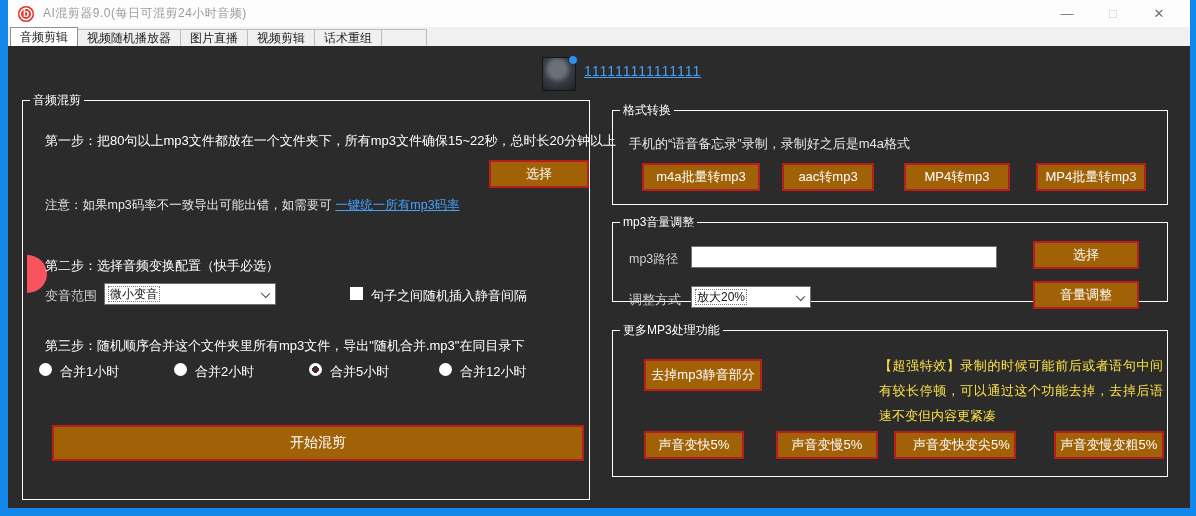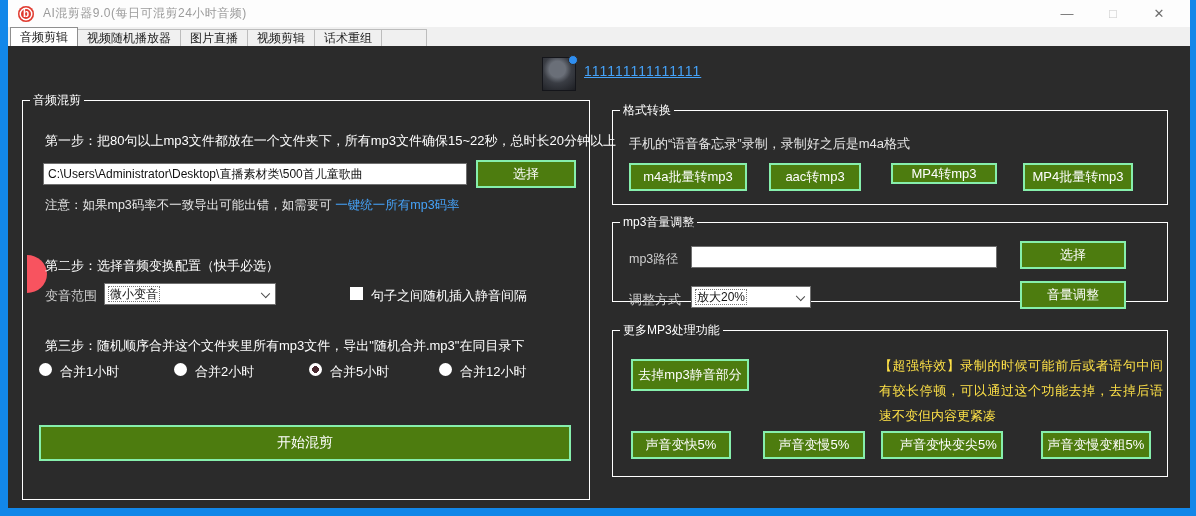--- a/index.html
+++ b/index.html
@@ -86,25 +86,25 @@
     position:absolute; background:#ffffff; border:1px solid #707070;
     font-size:12px; color:#111; padding:0 4px; line-height:20px; cursor:default;
   }
   .combo .val { outline:1px dotted #777; padding:0 1px; }
   .combo .chev {
     position:absolute; right:6px; top:6px; width:7px; height:7px;
     border-right:1.6px solid #4a4a4a; border-bottom:1.6px solid #4a4a4a;
     transform:rotate(45deg) scale(1,0.9);
   }
   .btn-red {
-    position:absolute; background:#4d7c0f; border:2px solid #86efac;
+    position:absolute; background:#a16207; border:2px solid #b91c1c;
     color:#ffffff; font-size:13px; display:flex; align-items:center; justify-content:center;
-    cursor:pointer; white-space:nowrap;
-  }
-  .link { color:#45a2f8; cursor:pointer; }
+    cursor:pointer; white-space:nowrap;margin-left:13px;
+  }
+  .link { color:#45a2f8; text-decoration:underline; cursor:pointer; }
 
   .checkbox {
     position:absolute; width:13px; height:13px; background:#ffffff; border:1px solid #fff;
   }
   .radio { position:absolute; width:13px; height:13px; border-radius:50%; background:#ffffff; }
   .radio.selected {
     background:radial-gradient(circle, #4a2930 0 3.2px, #ffffff 3.6px);
   }
   .half-circle {
     position:absolute; left:4px; top:154px; width:20px; height:38px;
@@ -146,21 +146,20 @@
     </div>
     <div class="account-link">111111111111111</div>
 
     <div class="groupbox gb-left">
       <div class="group-title">音频混剪</div>
 
       <div class="half-circle"></div>
 
       <div class="txt" style="left:22px; top:31px;">第一步：把80句以上mp3文件都放在一个文件夹下，所有mp3文件确保15~22秒，总时长20分钟以上</div>
 
-      <div class="input" style="left:20px; top:62px; width:424px; height:22px;">C:\Users\Administrator\Desktop\直播素材类\500首儿童歌曲</div>
       <div class="btn-red" style="left:453px; top:59px; width:100px; height:28px;">选择</div>
 
       <div class="txt" style="left:22px; top:96px; font-size:12.5px; color:#e6e6e6;">
         <span>注意：如果mp3码率不一致导出可能出错，如需要可 </span><span class="link">一键统一所有mp3码率</span>
       </div>
 
       <div class="txt" style="left:22px; top:156px;">第二步：选择音频变换配置（快手必选）</div>
       <div class="txt lbl" style="left:22px; top:186px;">变音范围</div>
       <div class="combo" style="left:81px; top:182px; width:172px; height:22px;">
         <span class="val">微小变音</span>
@@ -181,21 +180,21 @@
       <div class="txt" style="left:437px; top:262px;">合并12小时</div>
 
       <div class="btn-red" style="left:16px; top:324px; width:532px; height:36px; font-size:14px;">开始混剪</div>
     </div>
 
     <div class="groupbox gb-fc">
       <div class="group-title">格式转换</div>
       <div class="txt" style="left:16px; top:24px; color:#e6e6e6;">手机的“语音备忘录”录制，录制好之后是m4a格式</div>
       <div class="btn-red" style="left:16px;  top:52px; width:118px; height:28px;">m4a批量转mp3</div>
       <div class="btn-red" style="left:156px; top:52px; width:92px;  height:28px;">aac转mp3</div>
-      <div class="btn-red" style="left:278px; top:52px; width:106px; height:21px;">MP4转mp3</div>
+      <div class="btn-red" style="left:278px; top:52px; width:106px; height:28px;">MP4转mp3</div>
       <div class="btn-red" style="left:410px; top:52px; width:110px; height:28px;">MP4批量转mp3</div>
     </div>
 
     <div class="groupbox gb-va">
       <div class="group-title">mp3音量调整</div>
       <div class="txt lbl" style="left:16px; top:28px; font-size:12.5px;">mp3路径</div>
       <div class="input" style="left:78px; top:23px; width:306px; height:22px;"></div>
       <div class="btn-red" style="left:407px; top:18px; width:106px; height:28px;">选择</div>
       <div class="txt lbl" style="left:16px; top:68px;">调整方式</div>
       <div class="combo" style="left:78px; top:63px; width:120px; height:22px;">

